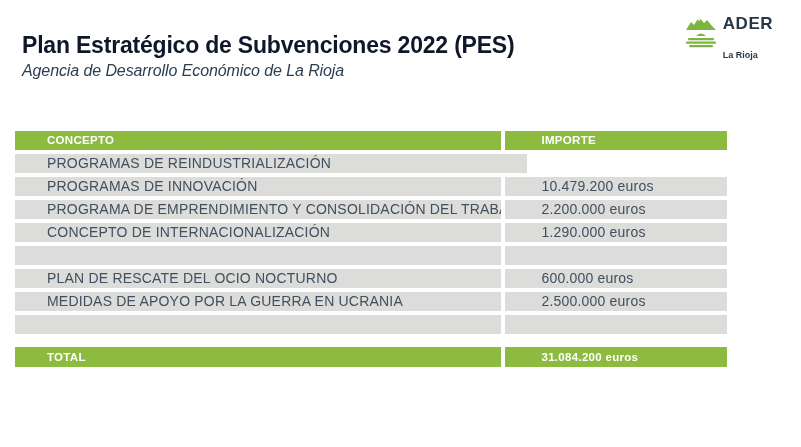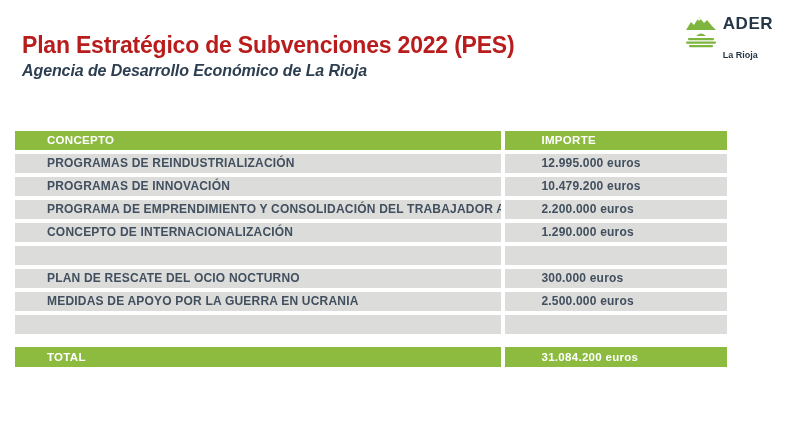--- a/index.html
+++ b/index.html
@@ -7,26 +7,26 @@
   body {
     width: 801px; height: 447px;
     font-family: "Liberation Sans", sans-serif;
     position: relative; overflow: hidden;
   }
   .slide { position: absolute; inset: 0; background: #fff; }
 
   
   .page-title {
     position: absolute; left: 22px; top: 32px;
-    font-size: 23px; font-weight: bold; color: #b91c1c;
+    font-size: 23px; font-weight: bold; color: #0f172a;
     letter-spacing: -0.2px;
   }
   .page-subtitle {
     position: absolute; left: 22px; top: 62px;
-    font-size: 16px; font-style: italic; font-weight: bold; color: #2c3e50;
+    font-size: 16px; font-style: italic; font-weight: normal; color: #2c3e50;
     letter-spacing: -0.1px;
   }
 
   
   .logo { position: absolute; top: 12px; right: 28px; display: flex; align-items: flex-start; }
   .logo-icon { width: 30px; height: 34px; margin-right: 7px; margin-top: 2px; }
   .logo-texts { display: flex; flex-direction: column; }
   .logo-name { font-size: 17px; font-weight: bold; color: #253746; letter-spacing: 0.5px; line-height: 24px; }
   .logo-region { font-size: 9px; font-weight: bold; color: #253746; margin-top: 14px; }
 
@@ -38,21 +38,21 @@
   .cell { height: 19px; line-height: 19px; white-space: nowrap; overflow: hidden; }
   .cell.concepto { width: 512px; padding-left: 32px; margin-right: 4px; }
   .cell.importe  { width: 232px; padding-left: 36px; }
 
   .trow.head .cell, .trow.total .cell {
     background: #8cbb40; color: #ffffff;
     font-size: 11.5px; font-weight: bold; letter-spacing: 0.3px;
   }
   .trow.data .cell, .trow.empty .cell {
     background: #dcdcda; color: #414f5e;
-    font-size: 12px; font-weight: bold; letter-spacing: 0.2px;
+    font-size: 14px; font-weight: normal; letter-spacing: 0.2px;
   }
   .trow.total { margin-top: 13px; }
   .trow.total .cell { height: 20px; line-height: 20px; }
 </style>
 </head>
 <body>
 
 <div class="slide">
 
   <div class="page-title">Plan Estratégico de Subvenciones 2022 (PES)</div>
@@ -77,41 +77,40 @@
 
   <div class="table">
     <div class="trow head">
       <div class="cell concepto">CONCEPTO</div>
       <div class="cell importe">IMPORTE</div>
     </div>
 
     <div id="table-body">
         <div class="trow data">
           <div class="cell concepto">PROGRAMAS DE REINDUSTRIALIZACIÓN</div>
-          <div class="cell importe">12.995.000 euros</div>
         </div>
         <div class="trow data">
           <div class="cell concepto">PROGRAMAS DE INNOVACIÓN</div>
           <div class="cell importe">10.479.200 euros</div>
         </div>
         <div class="trow data">
           <div class="cell concepto">PROGRAMA DE EMPRENDIMIENTO Y CONSOLIDACIÓN DEL TRABAJADOR AUTÓNOMO</div>
           <div class="cell importe">2.200.000 euros</div>
         </div>
         <div class="trow data">
           <div class="cell concepto">CONCEPTO DE INTERNACIONALIZACIÓN</div>
           <div class="cell importe">1.290.000 euros</div>
         </div>
         <div class="trow empty">
           <div class="cell concepto"></div>
           <div class="cell importe"></div>
         </div>
         <div class="trow data">
           <div class="cell concepto">PLAN DE RESCATE DEL OCIO NOCTURNO</div>
-          <div class="cell importe">300.000 euros</div>
+          <div class="cell importe">600.000 euros</div>
         </div>
         <div class="trow data">
           <div class="cell concepto">MEDIDAS DE APOYO POR LA GUERRA EN UCRANIA</div>
           <div class="cell importe">2.500.000 euros</div>
         </div>
         <div class="trow empty">
           <div class="cell concepto"></div>
           <div class="cell importe"></div>
         </div>
       </div>

